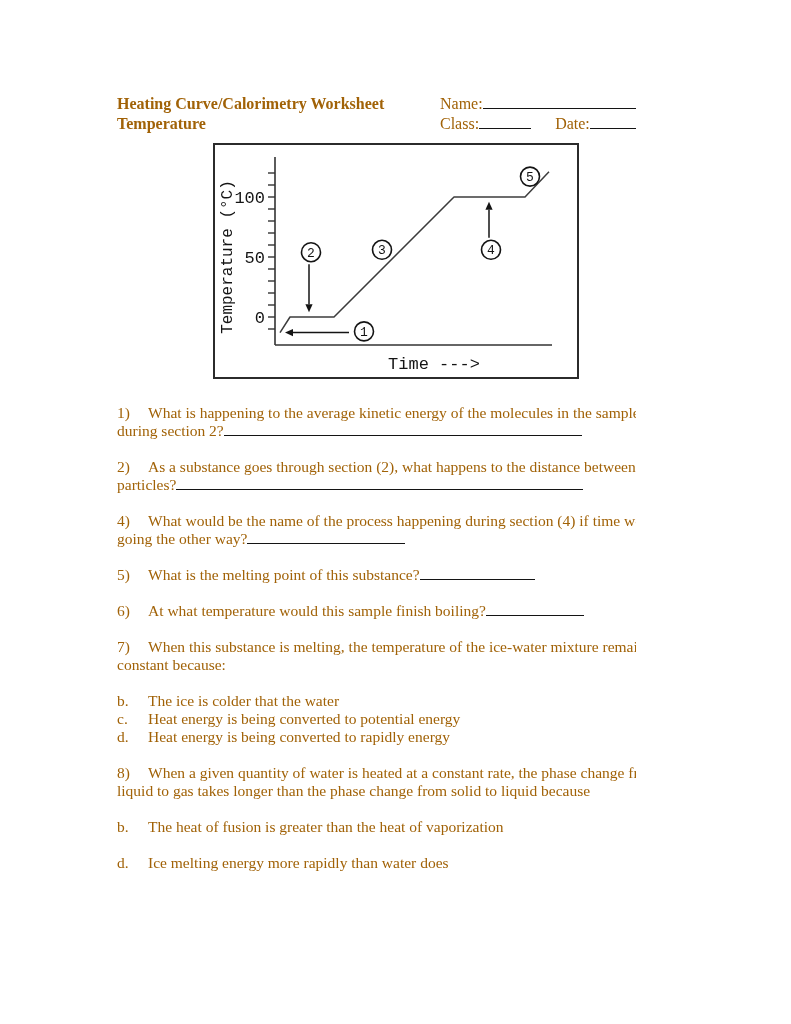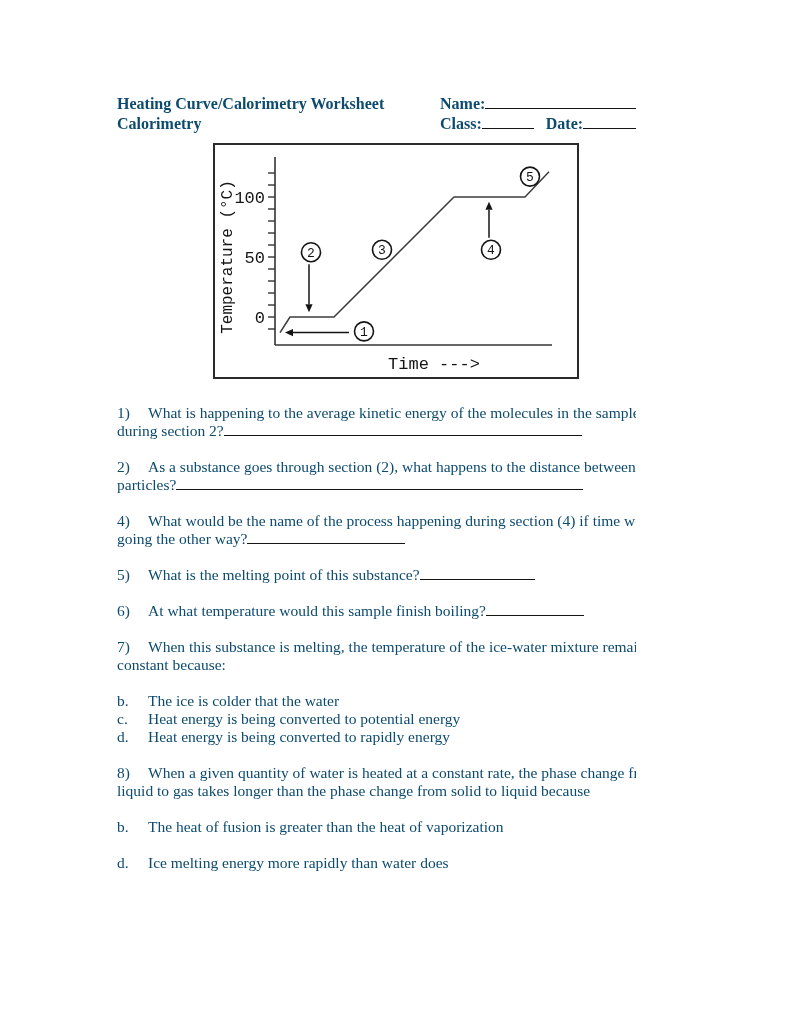--- a/index.html
+++ b/index.html
@@ -1,27 +1,27 @@
 <!DOCTYPE html>
 <html><head>
 <meta charset="utf-8">
 <style>
   html,body{margin:0;padding:0;background:#ffffff;}
   .page{
     position:relative;width:636px;height:1024px;background:#ffffff;
-    font-family:"Liberation Serif", serif;color:#0c4a6e;overflow:hidden;
+    font-family:"Liberation Serif", serif;color:#a16207;overflow:hidden;
   }
   
   .hdr-left{position:absolute;left:117px;top:94px;font-weight:bold;font-size:16px;line-height:20px;}
   .hdr-right{position:absolute;left:440px;top:94px;font-size:16px;line-height:20px;}
   .hdr-right .row{white-space:nowrap;height:20px;}
-  .lbl{font-weight:bold;}
+  .lbl{font-weight:normal;}
   .blank{display:inline-block;border-bottom:1.6px solid #141414;height:13px;vertical-align:baseline;}
   .nm{width:189px;} .cl{width:52px;} .dt{width:87px;margin-left:0px;}
-  .date-lbl{margin-left:12px;text-align:right;}
+  .date-lbl{margin-left:24px;text-align:right;}
   
   .chart-frame{
     position:absolute;left:213px;top:143px;width:366px;height:236px;
     border:2px solid #2b2b2b;box-sizing:border-box;background:#fff;
   }
   .chart-frame svg{display:block;}
   
   .qs{position:absolute;left:117px;top:396px;width:600px;font-size:15.5px;line-height:18px;}
   .question{margin:8px 0 18px 0;}
   .qnum{display:inline-block;width:31px;}
@@ -31,21 +31,21 @@
   .b5{width:115px;} .b6{width:98px;}
   .qblank{border-bottom-width:1.4px;}
 </style>
 </head>
 <body>
 
 <div class="page">
 
   <div class="hdr-left">
     <div>Heating Curve/Calorimetry Worksheet</div>
-    <div>Calorimetry</div>
+    <div>Temperature</div>
   </div>
 
   <div class="hdr-right">
     <div class="row"><span class="lbl">Name:</span><span class="blank nm"></span></div>
     <div class="row"><span class="lbl">Class:</span><span class="blank cl"></span><span class="lbl date-lbl">Date:</span><span class="blank dt"></span></div>
   </div>
 
   <div class="chart-frame">
     <svg id="curve-svg" width="362" height="232" viewBox="0 0 362 232">
         <line x1="60" y1="12" x2="60" y2="200" stroke="#333333" stroke-width="1.6"></line>

